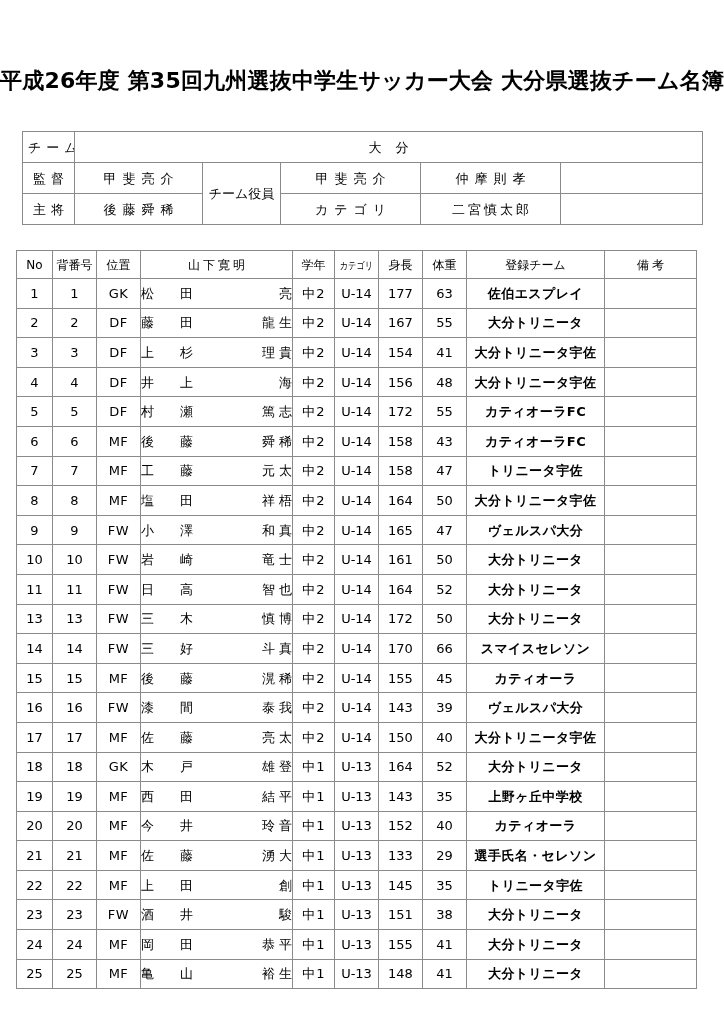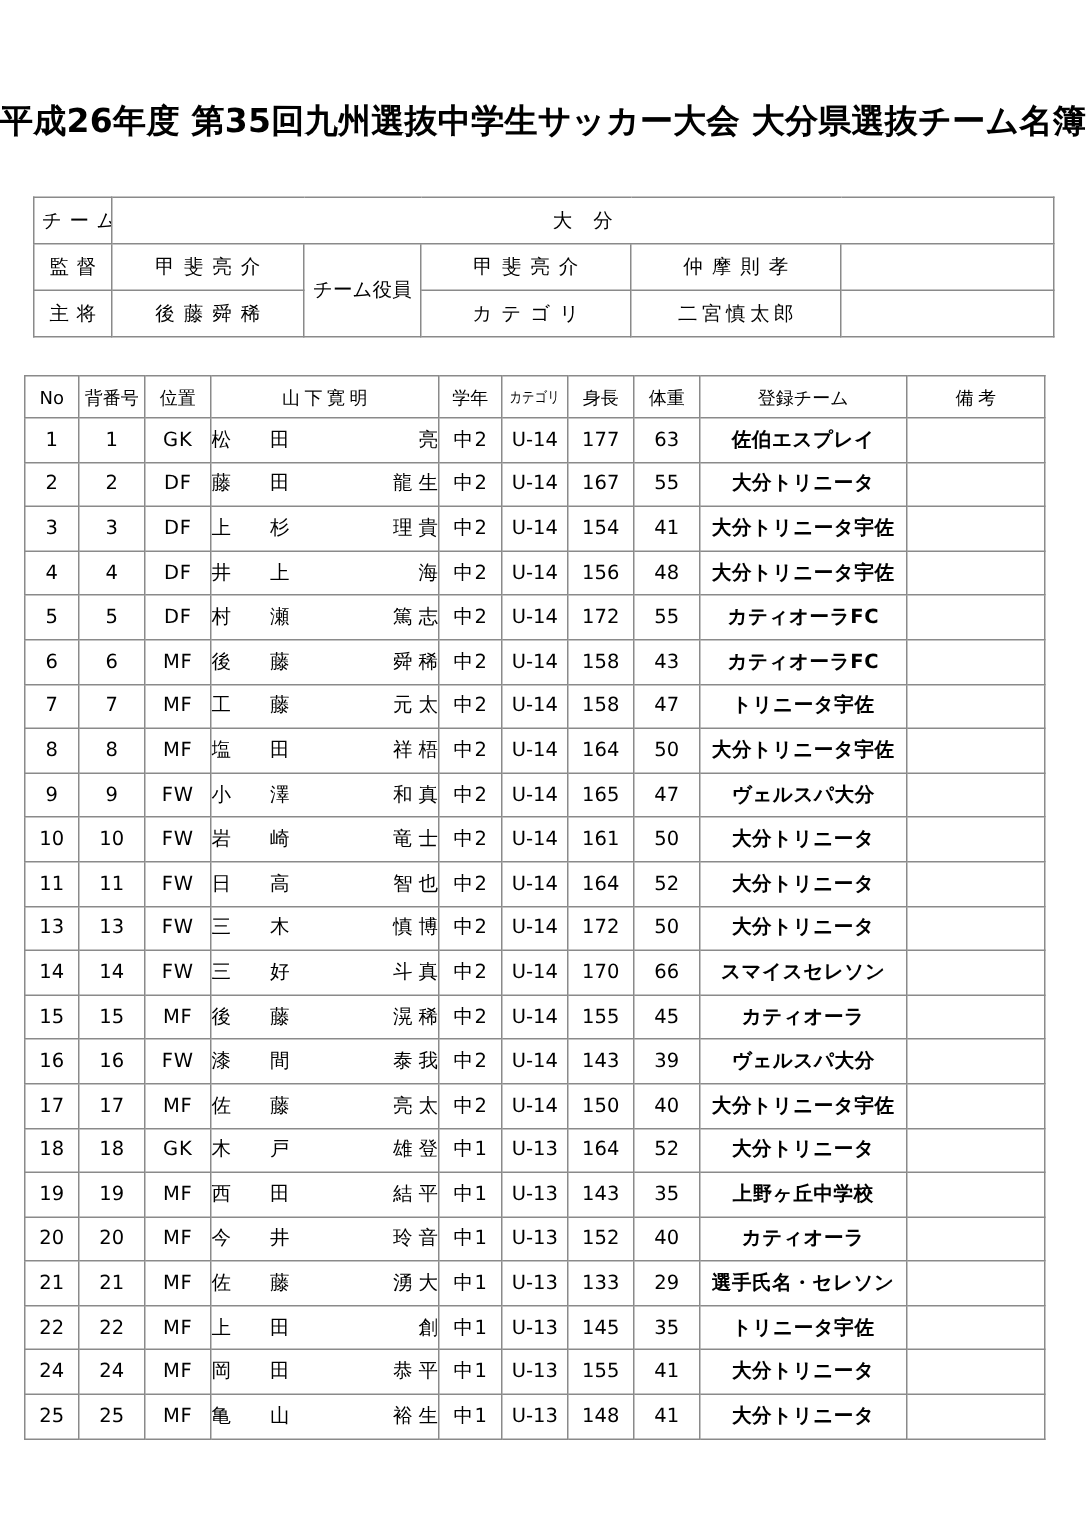--- a/index.html
+++ b/index.html
@@ -669,20 +669,42 @@
           </div>
         </td>
         <td class="c-grade">中1</td>
         <td class="c-cat">U-13</td>
         <td class="c-num">145</td>
         <td class="c-num">35</td>
         <td class="c-team">トリニータ宇佐</td>
         <td></td>
       </tr>
       <tr>
+        <td class="c-num">23</td>
+        <td class="c-num">23</td>
+        <td class="c-pos">FW</td>
+        <td class="c-name">
+          <div class="name-wrap">
+            <div class="name-part sei w2">
+              <span class="name-ch">酒</span>
+              <span class="name-ch">井</span>
+            </div>
+            <div class="name-part mei w1">
+              <span class="name-ch">駿</span>
+            </div>
+          </div>
+        </td>
+        <td class="c-grade">中1</td>
+        <td class="c-cat">U-13</td>
+        <td class="c-num">151</td>
+        <td class="c-num">38</td>
+        <td class="c-team">大分トリニータ</td>
+        <td></td>
+      </tr>
+      <tr>
         <td class="c-num">24</td>
         <td class="c-num">24</td>
         <td class="c-pos">MF</td>
         <td class="c-name">
           <div class="name-wrap">
             <div class="name-part sei w2">
               <span class="name-ch">岡</span>
               <span class="name-ch">田</span>
             </div>
             <div class="name-part mei w2">

